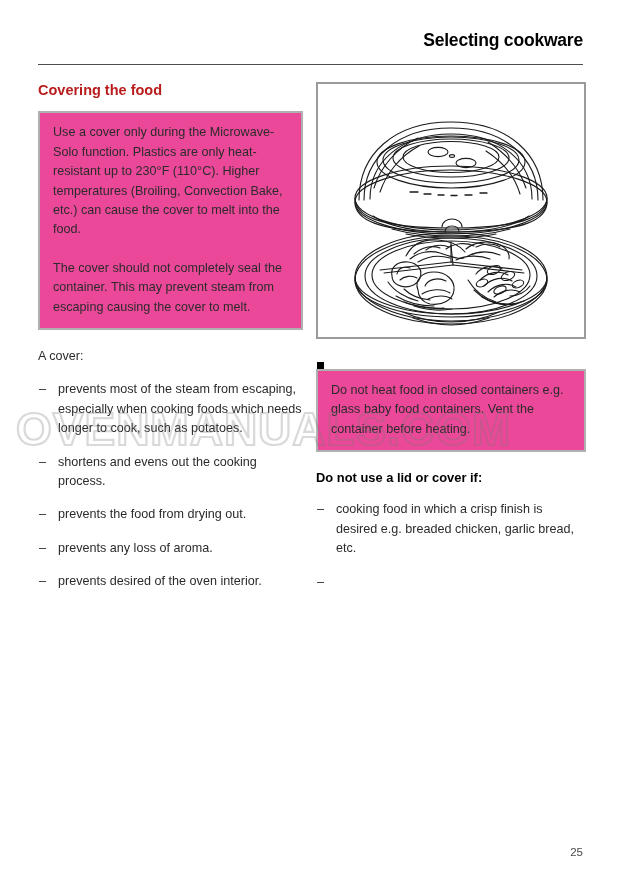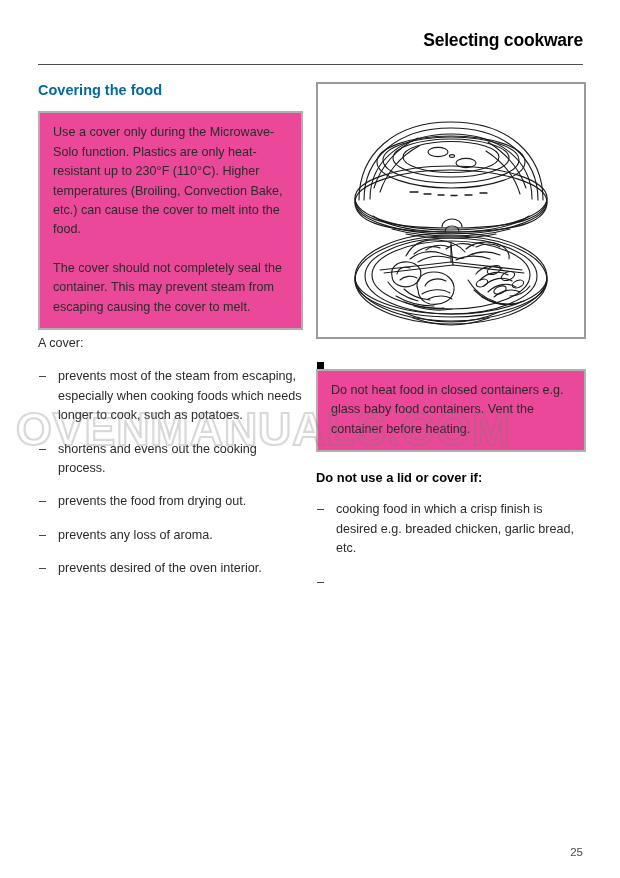--- a/index.html
+++ b/index.html
@@ -57,21 +57,21 @@
   .col-right {
     position: absolute;
     left: 316px;
     top: 82px;
     width: 270px;
   }
 
   .section-heading {
     font-size: 14.5px;
     font-weight: bold;
-    color: #0369a1;
+    color: #b91c1c;
     margin: 0 0 12px 0;
     line-height: 1.2;
   }
 
   
   .note-box {
     border: 2px solid #b0b0b0;
     background: #ec4899;
     padding: 10px 11px 11px 13px;
     box-sizing: border-box;
@@ -87,21 +87,21 @@
   }
 
   
   .para {
     font-size: 12.6px;
     line-height: 19.4px;
     color: #2b2b2b;
     margin: 0;
   }
   .lead {
-    margin-top: 4px;
+    margin-top: 17px;
   }
 
   
   ul.dash-list {
     list-style: none;
     margin: 0;
     padding: 0;
   }
   ul.dash-list > li {
     position: relative;

